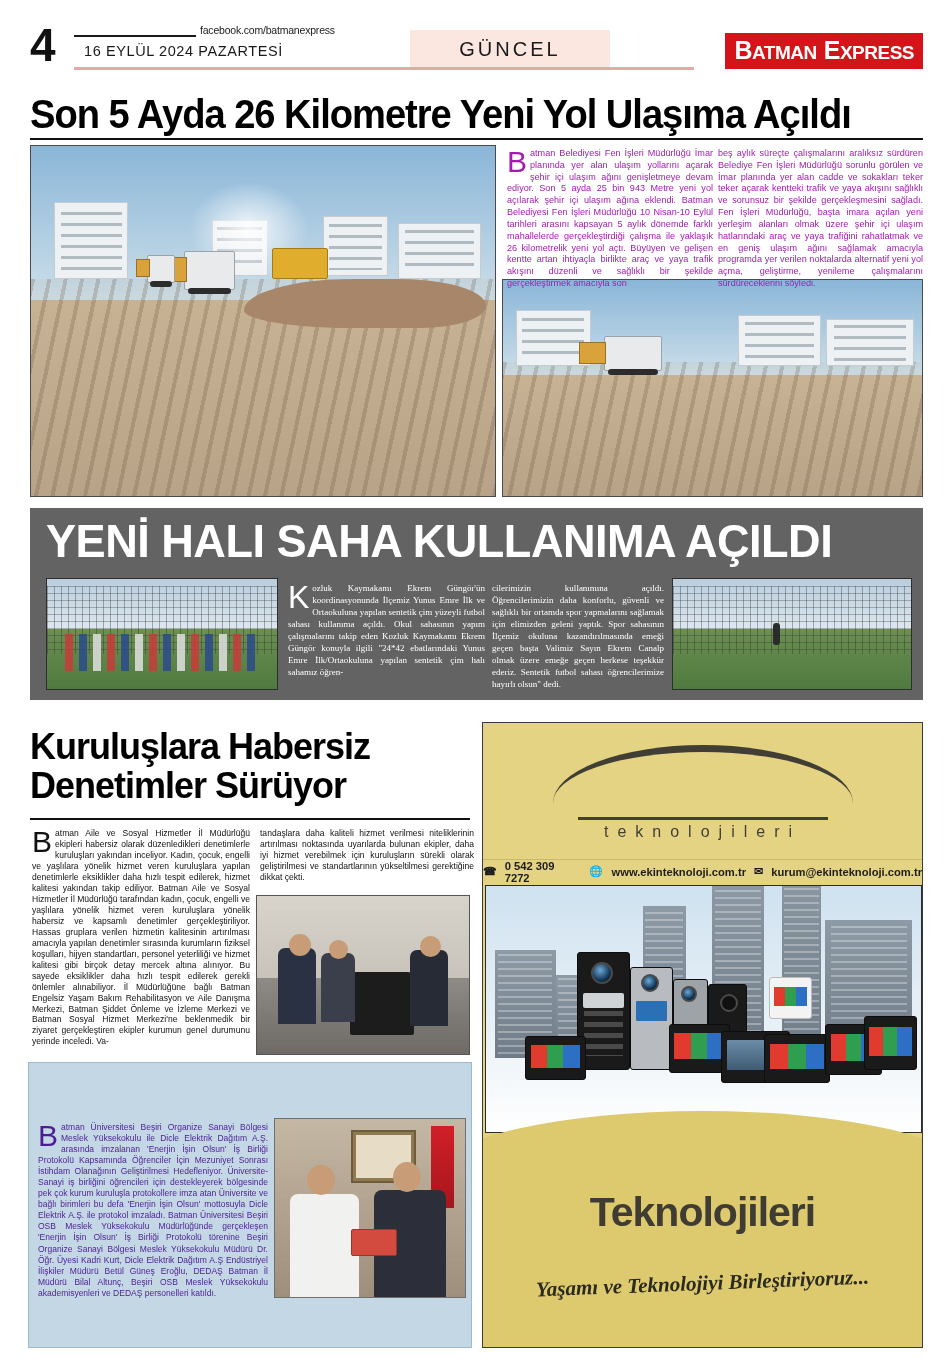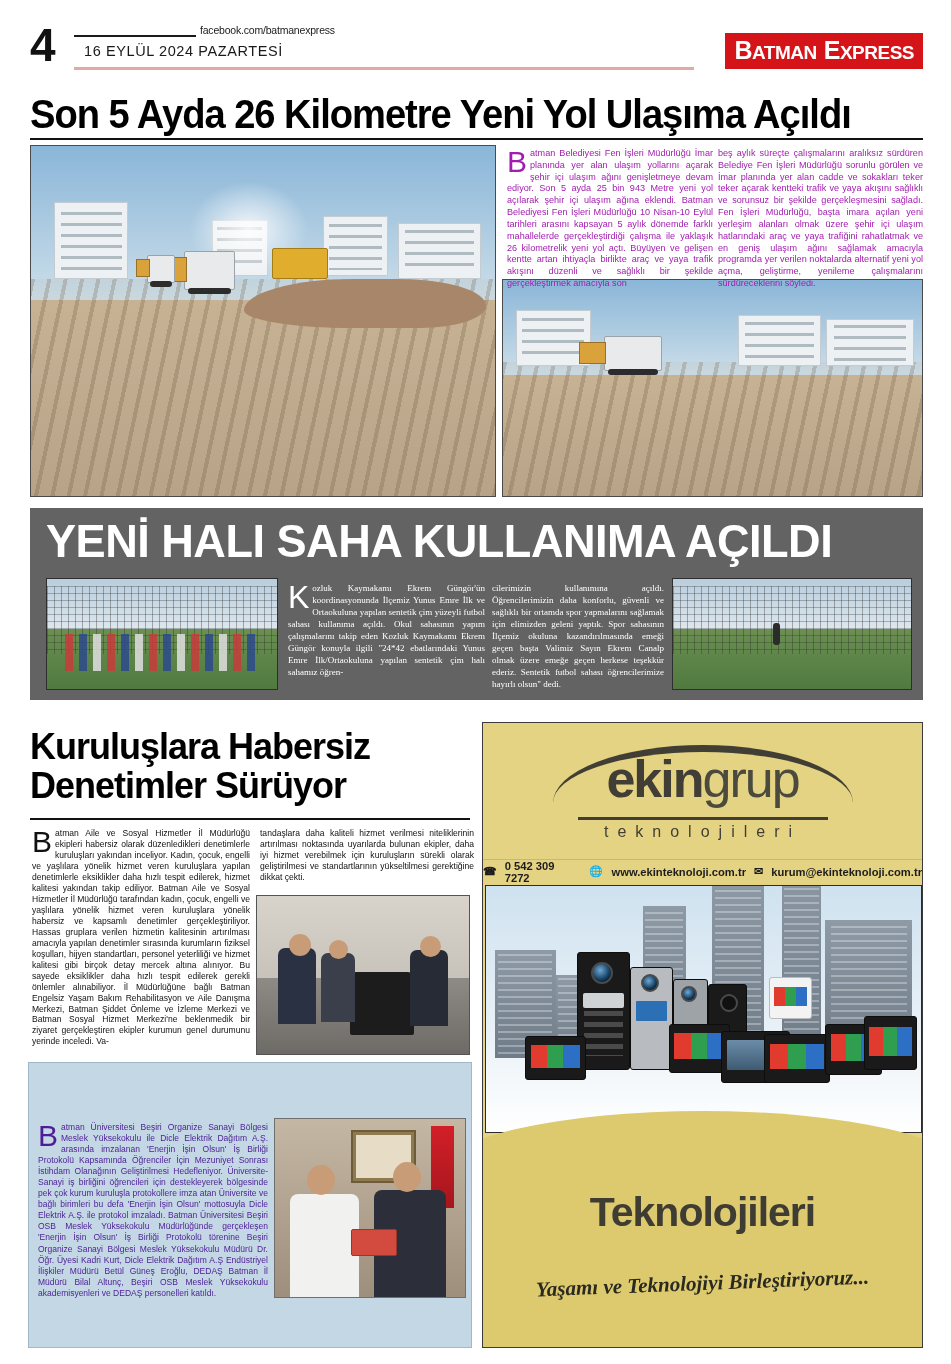--- a/index.html
+++ b/index.html
@@ -389,20 +389,23 @@
 </head>
 <body>
 
 <div class="page">
 
   <div class="masthead">
     <div class="page-number">4</div>
     <div class="head-rule-short"></div>
     <div class="head-fb">facebook.com/batmanexpress</div>
     <div class="head-date">16 EYLÜL 2024 PAZARTESİ</div>
+    <div class="head-section">
+      <span>GÜNCEL</span>
+    </div>
     <div class="head-rule-long"></div>
     <div class="logo-box">
       <span class="lg-big">B</span>
         <span class="lg-sm">ATMAN</span>
       <span class="sp"></span>
       <span class="lg-big">E</span>
         <span class="lg-sm">XPRESS</span>
     </div>
   </div>
 
@@ -501,21 +504,20 @@
     <div class="white-shirt" style="left:8%; top:42%; width:36%; height:58%;"></div>
     <div class="head-dot" style="left:17%; top:26%; width:28px; height:30px;"></div>
     <div class="dark-suit" style="left:52%; top:40%; width:38%; height:60%;"></div>
     <div class="head-dot" style="left:62%; top:24%; width:28px; height:30px;"></div>
     <div style="position:absolute; left:40%; top:62%; width:24%; height:15%; background:#d24b3e; border:1px solid #9c362c; border-radius:2px;"></div>
   </div>
 
   <div class="ad">
     <div class="ad-logo-zone">
       <div class="ad-swoosh"></div>
-      <div class="ad-logo"><span>ek</span><span>in</span><span class="thin">grup</span></div>
       <div class="ad-underline"></div>
       <div class="ad-sub">teknolojileri</div>
     </div>
 
     <div class="ad-contact">
       <span class="ci">☎</span>
       <span>0 542 309 7272</span>
       <span class="ci">🌐</span>
       <span>www.ekinteknoloji.com.tr</span>
       <span class="ci">✉</span>

